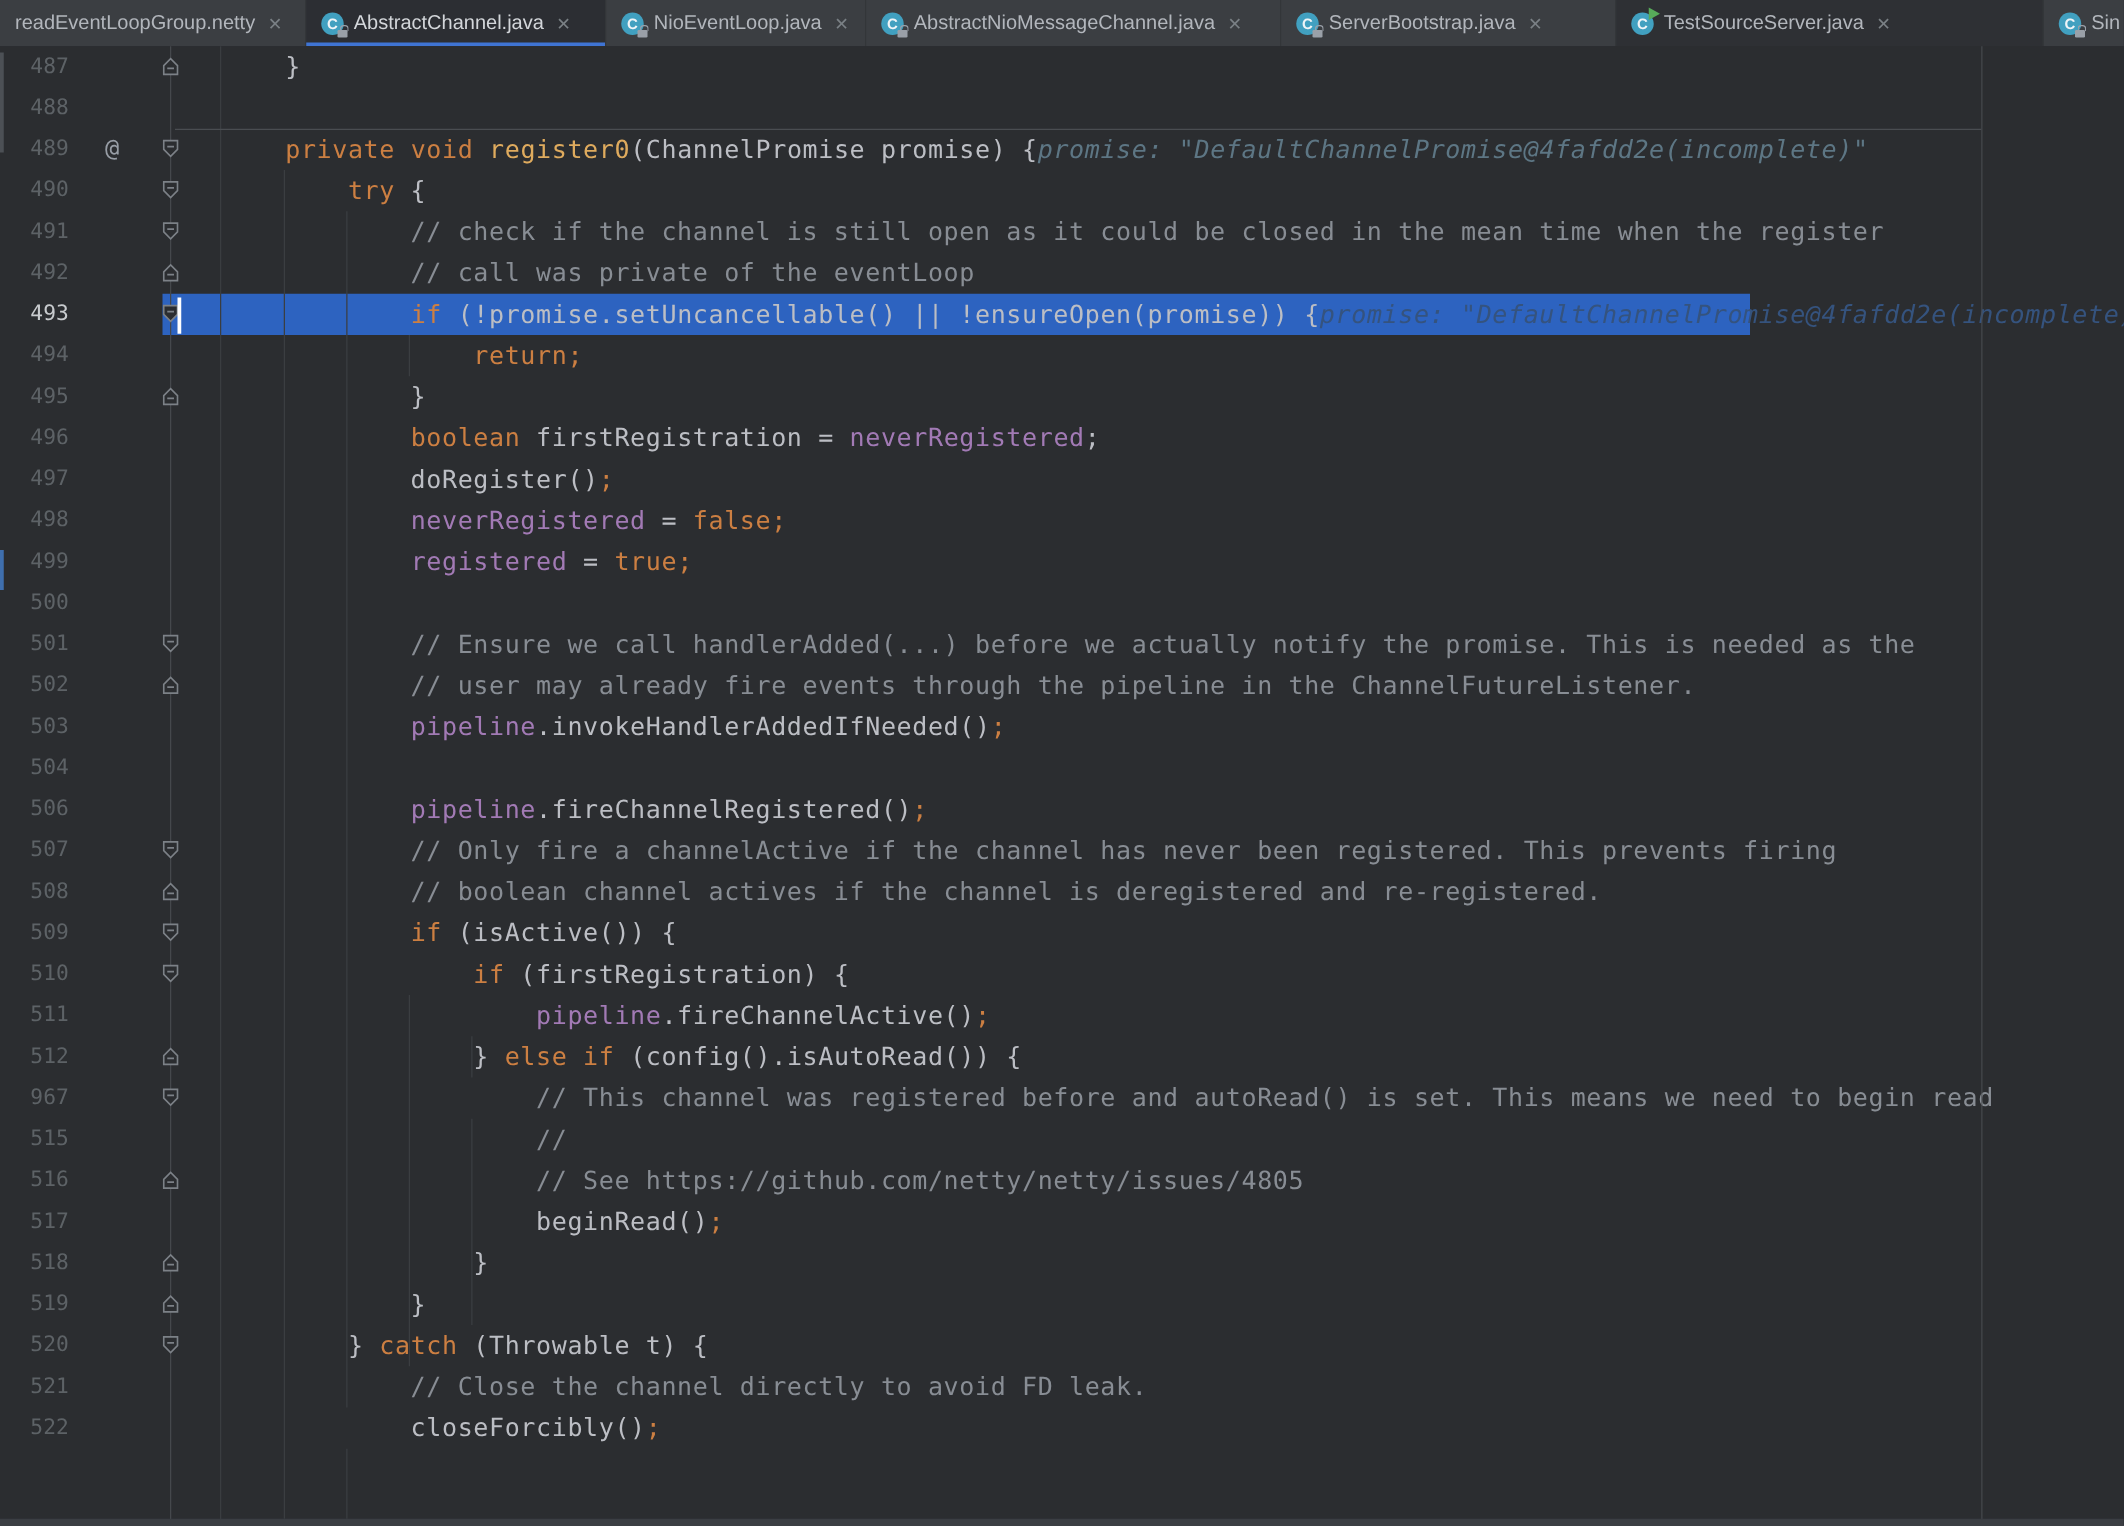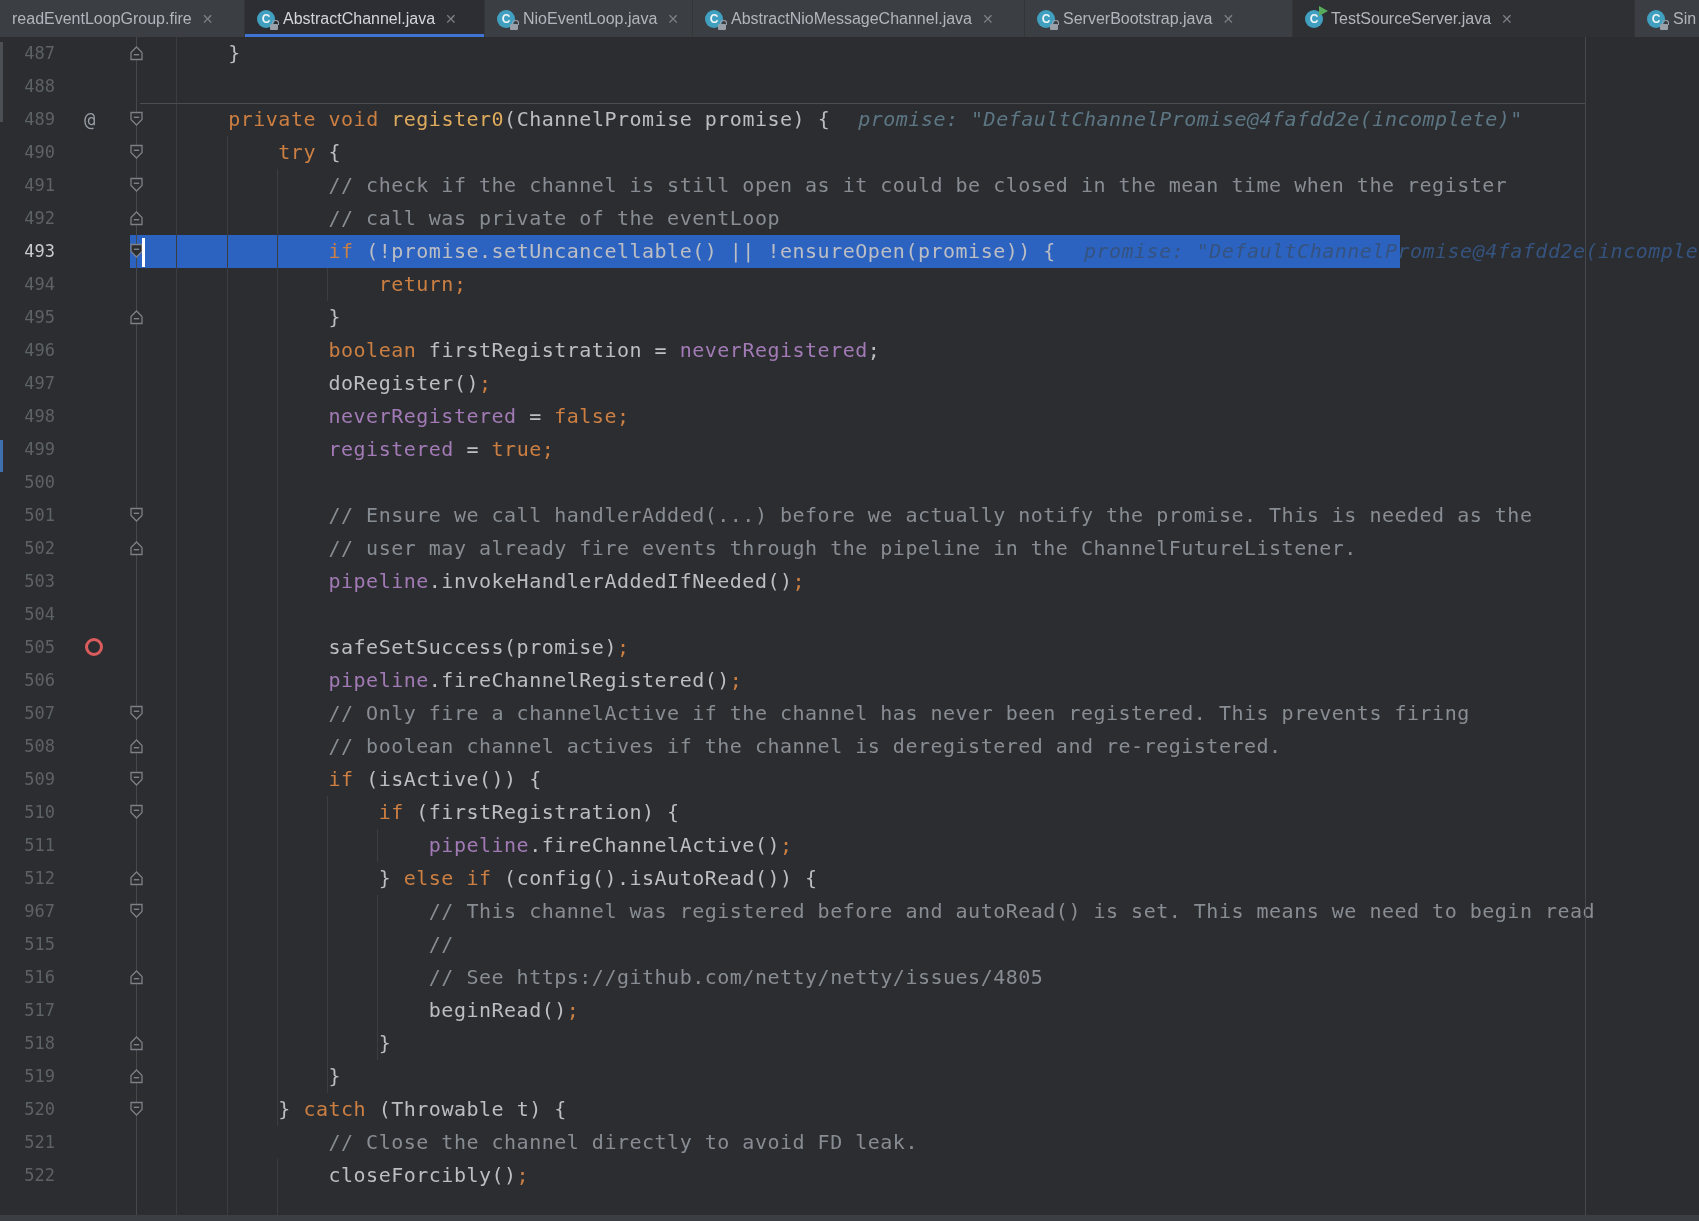--- a/index.html
+++ b/index.html
@@ -42,41 +42,41 @@
   .at{position:absolute;left:84px;top:0;height:33px;line-height:33px;color:#979da5;font-size:19px;
     font-family:"DejaVu Sans Mono",monospace;z-index:2}
   .bp{position:absolute;left:85px;top:7px;width:18px;height:18px;border:3.5px solid var(--breakpoint);
     border-radius:50%;z-index:2}
   .fold{position:absolute;left:129px;top:8px;width:15px;height:16px;z-index:2}
   .code{position:absolute;left:178px;top:0;height:33px;line-height:33px;white-space:pre;z-index:2;
     font-family:"DejaVu Sans Mono",monospace;font-size:20px;letter-spacing:0.5px;color:var(--default_text)}
   .c-d{color:var(--default_text)} .c-k{color:var(--keyword)} .c-m{color:var(--method)}
   .c-f{color:var(--field)} .c-c{color:var(--comment)}
   .c-l{color:var(--comment);}
-  .hint{font-style:italic;color:var(--hint);margin-left:28px}
+  .hint{font-style:italic;color:var(--hint);}
   .row.selected .hint{color:var(--hint_selected)}
   .caret{position:absolute;left:142px;width:2.5px;height:29px;background:var(--caret);z-index:4}
 
   .vguide{position:absolute;width:1px;background:var(--guide);z-index:1}
   .gutterline{position:absolute;left:176px;top:0;width:1px;height:1184px;background:#3a3d40;z-index:1}
   .foldline{position:absolute;left:136px;top:0;width:1px;height:1180px;background:#45484c;z-index:1}
   .marginguide{position:absolute;left:1585px;top:0;width:1px;height:1184px;background:#4a4d51;opacity:.85;z-index:3}
   .methodsep{position:absolute;left:140px;top:66px;width:1445px;height:1px;background:var(--separator);z-index:1}
 
   .leftstrip-grey{position:absolute;left:0;top:5px;width:3px;height:80px;background:var(--left_grey);z-index:5}
   .leftstrip-blue{position:absolute;left:0;top:403px;width:3px;height:32px;background:var(--left_blue);z-index:5}
   .bottomstrip{position:absolute;left:0;top:1178px;width:1699px;height:6px;background:var(--bottom_strip);z-index:6}
 </style>
 </head>
 <body>
 
 <div class="app">
   <div class="tabbar" id="tab-bar">
       <div class="tab" style="min-width: 245px;">
-        <span class="tlabel">readEventLoopGroup.fire</span>
+        <span class="tlabel">readEventLoopGroup.netty</span>
         <span class="tclose">✕</span>
       </div>
       <div class="tab active" style="min-width: 240px;">
         <span class="cicon">
           <span class="cletter">C</span>
           <span class="lock"></span>
         </span>
         <span class="tlabel">AbstractChannel.java</span>
         <span class="tclose">✕</span>
       </div>
@@ -241,25 +241,20 @@
         </div>
         <div class="row">
           <span class="ln">503</span>
           <pre class="code"><span class="c-d">            </span><span class="c-f">pipeline</span><span class="c-d">.invokeHandlerAddedIfNeeded()</span><span class="c-k">;</span></pre>
         </div>
         <div class="row">
           <span class="ln">504</span>
           <pre class="code"></pre>
         </div>
         <div class="row">
-          <span class="ln">505</span>
-          <span class="bp"></span>
-          <pre class="code"><span class="c-d">            safeSetSuccess(promise)</span><span class="c-k">;</span></pre>
-        </div>
-        <div class="row">
           <span class="ln">506</span>
           <pre class="code"><span class="c-d">            </span><span class="c-f">pipeline</span><span class="c-d">.fireChannelRegistered()</span><span class="c-k">;</span></pre>
         </div>
         <div class="row">
           <span class="ln">507</span>
           <span class="fold"><svg width="15" height="16" viewBox="0 0 15 16">
               <path d="M2 1.5 H13 V8.5 L7.5 14 L2 8.5 Z" fill="#2b2d30" stroke="#7c8187" stroke-width="1.3"></path>
               <line x1="4.8" y1="6.3" x2="10.2" y2="6.3" stroke="#7c8187" stroke-width="1.4"></line>
             </svg></span>
           <pre class="code"><span class="c-c">            // Only fire a channelActive if the channel has never been registered. This prevents firing</span></pre>

